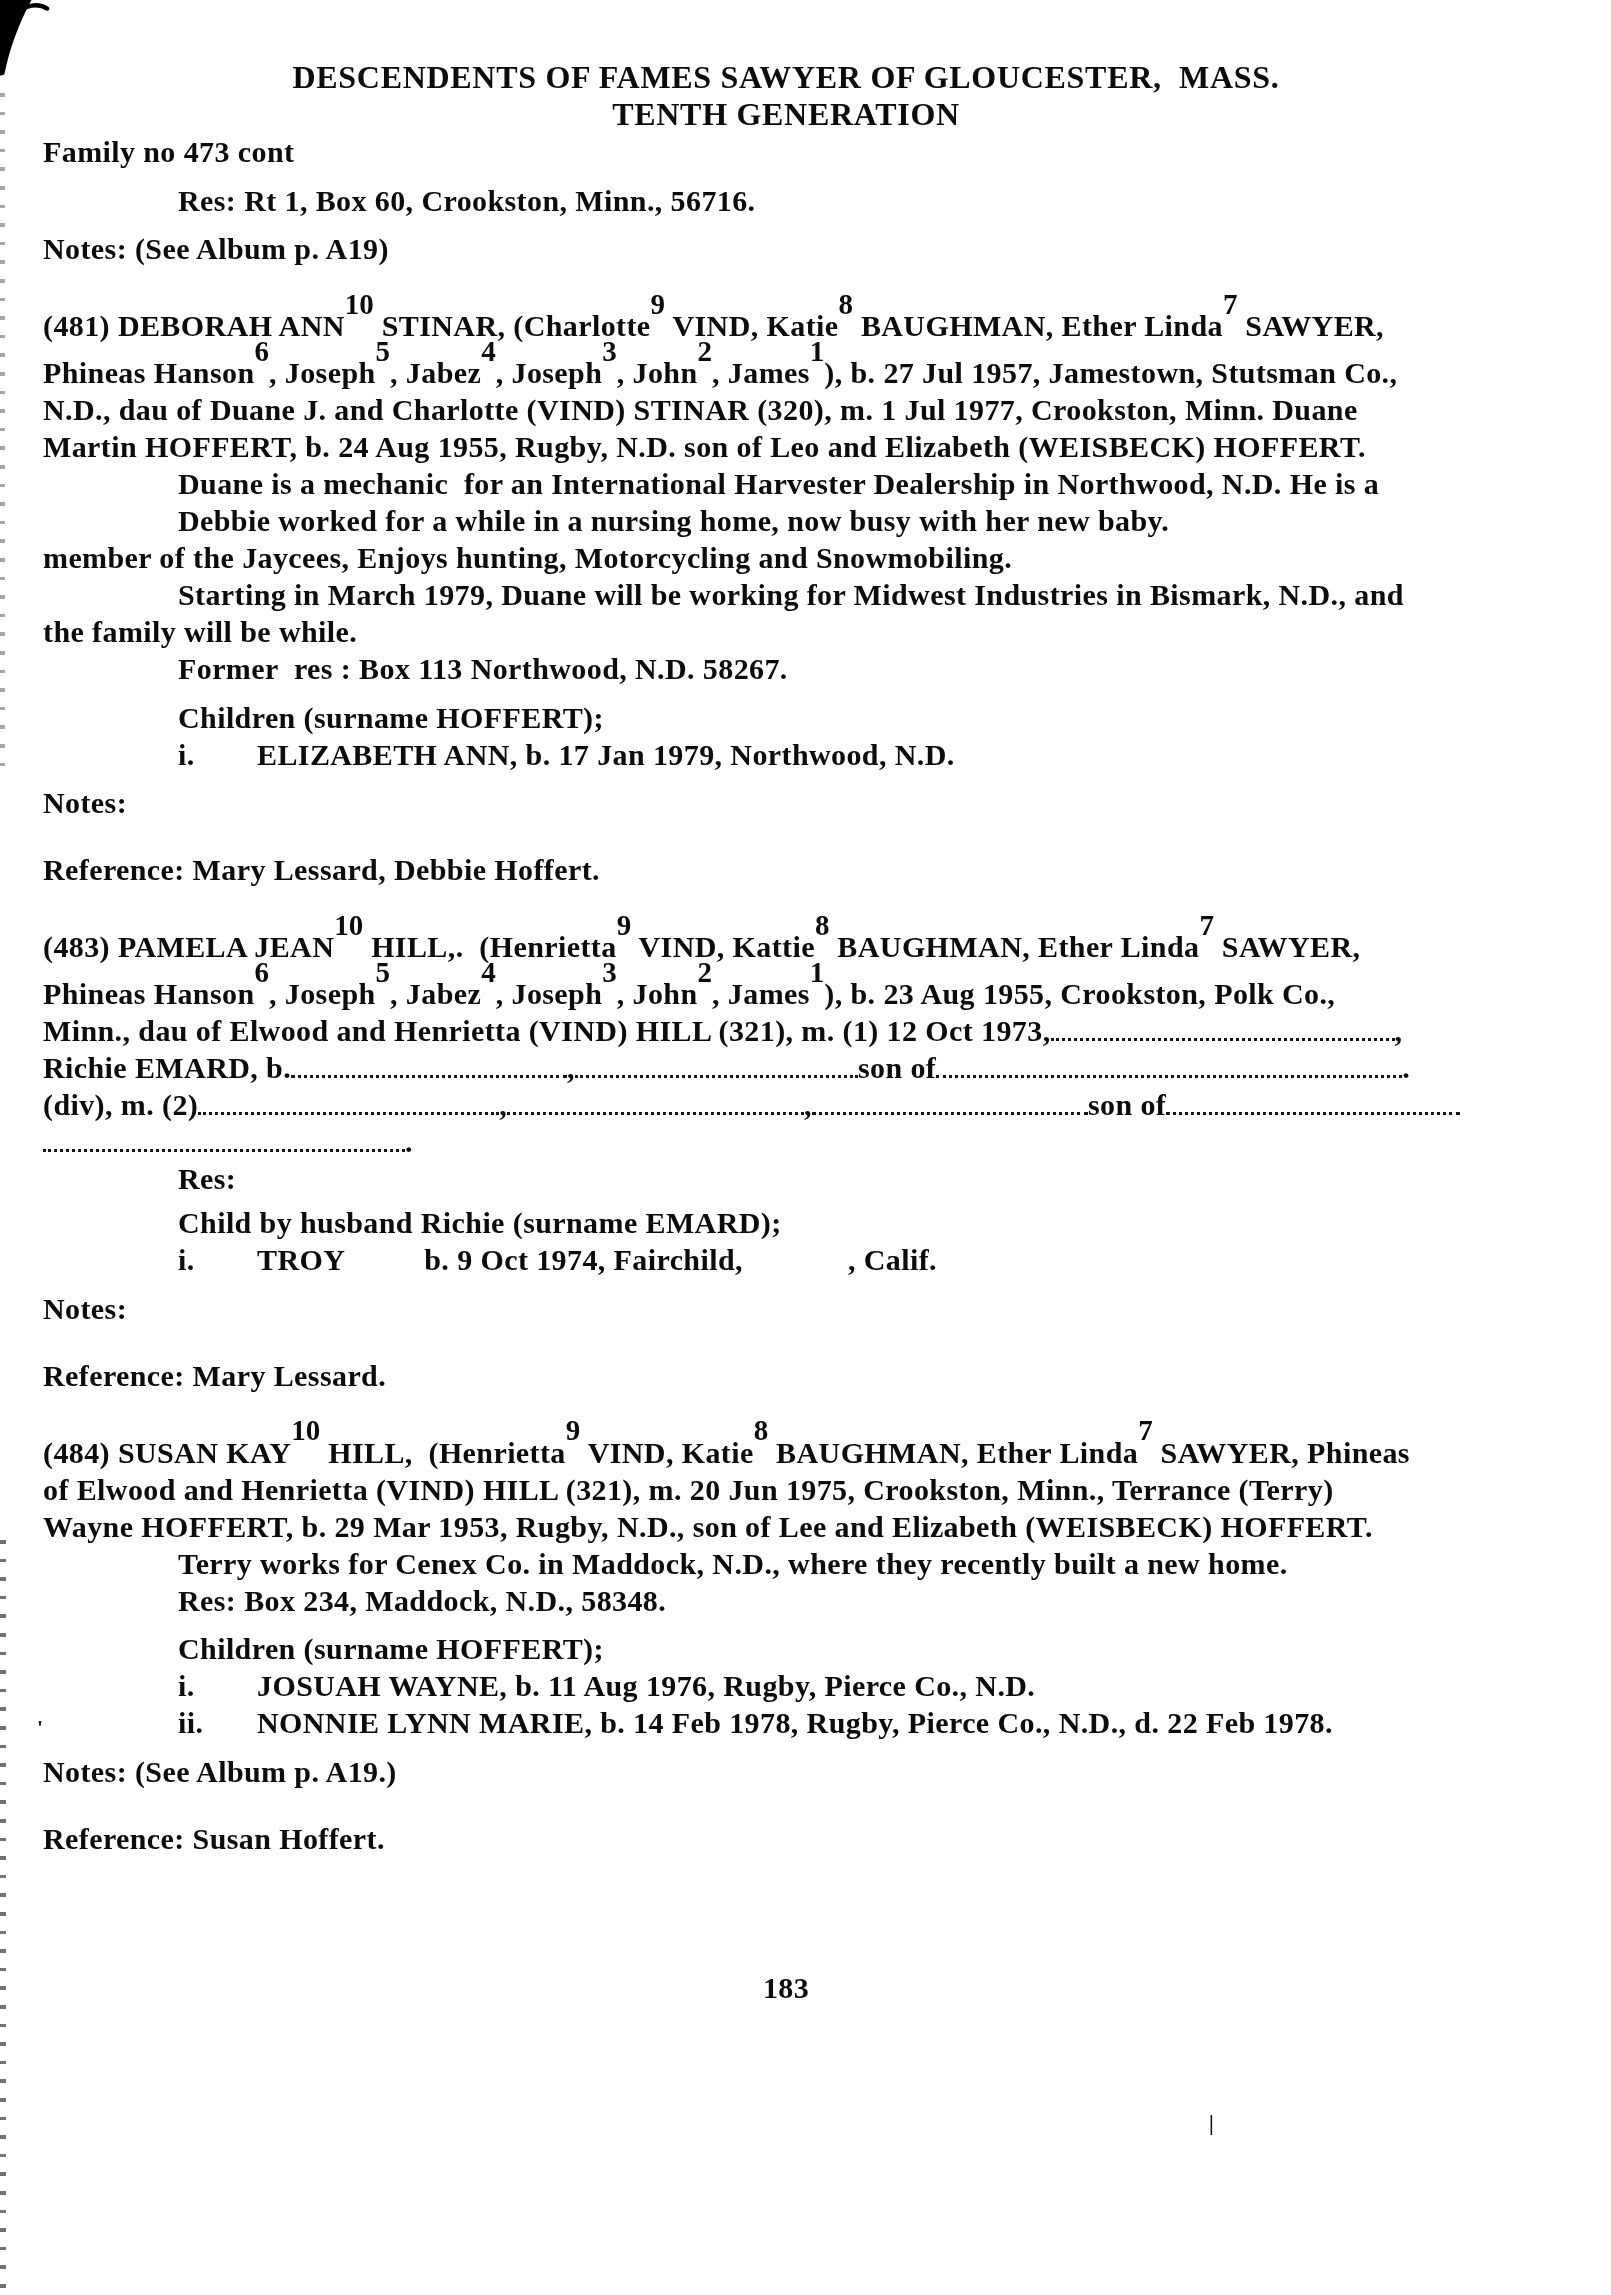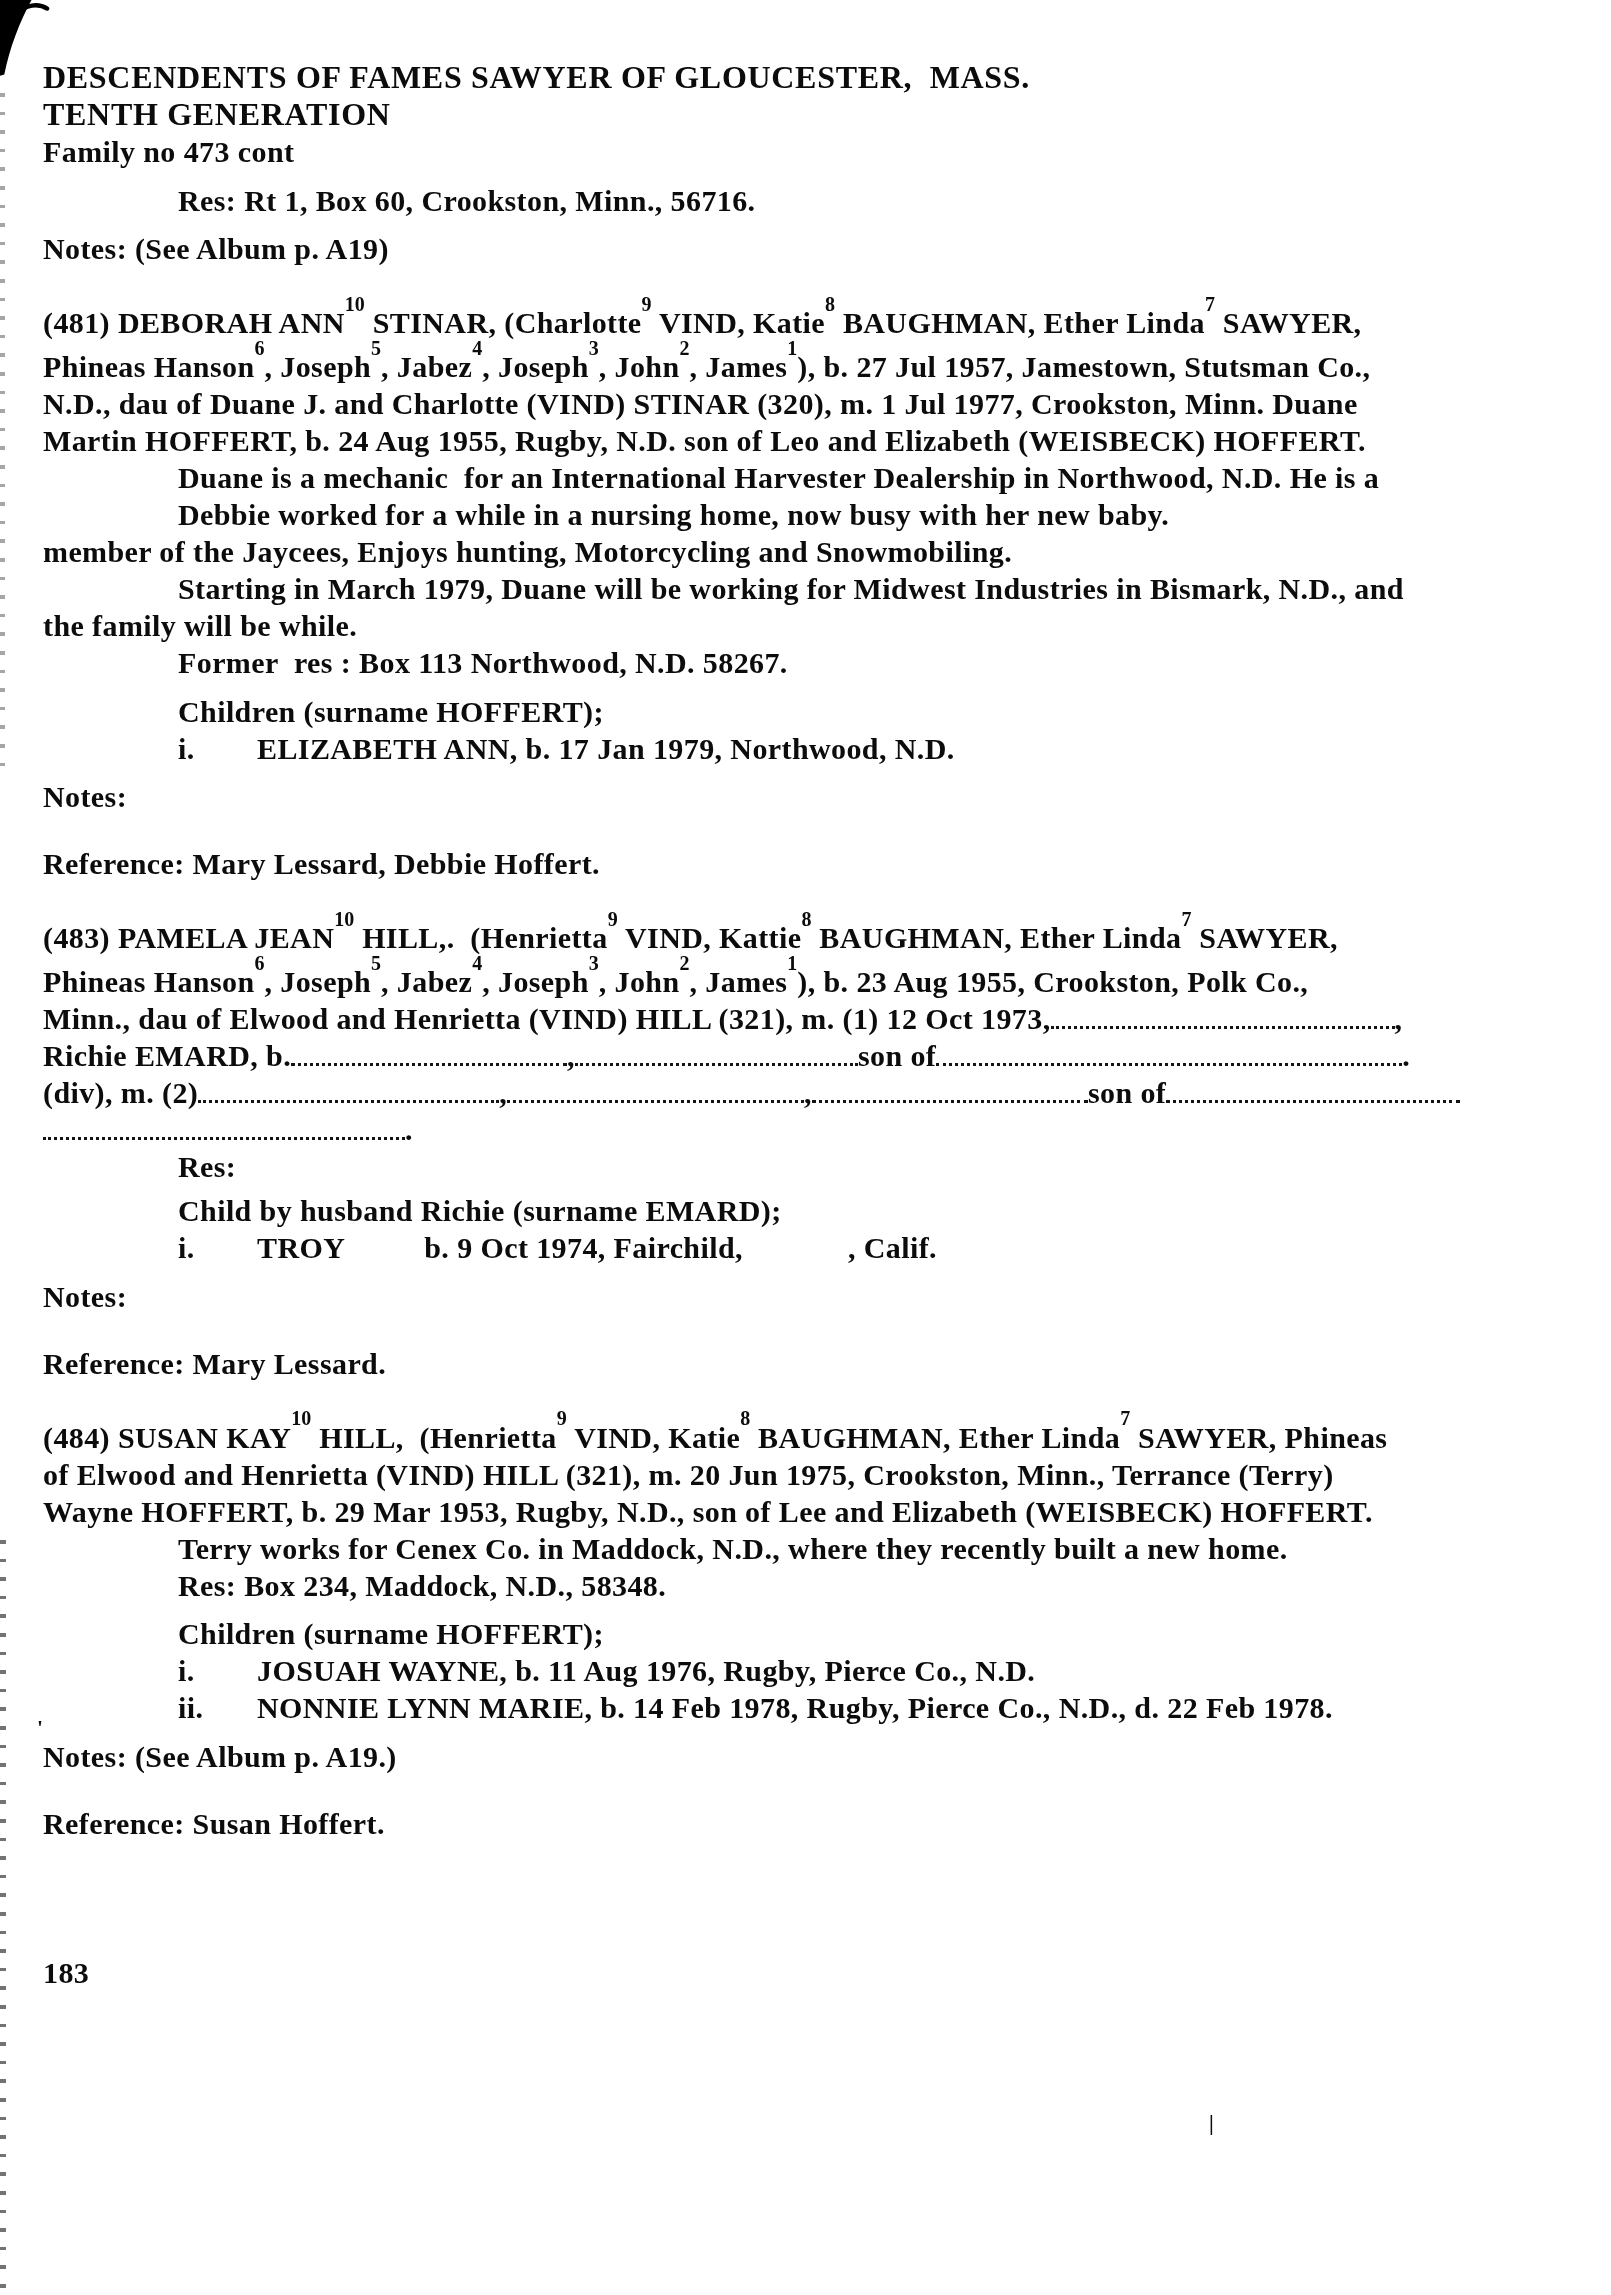--- a/index.html
+++ b/index.html
@@ -19,31 +19,31 @@
     padding-top:59px;
   }
   .line{
     font-size:30px;
     line-height:37px;
     min-height:37px;
     letter-spacing:0.4px;
     white-space:pre;
   }
   .title{font-size:32px;letter-spacing:0.7px;}
-  .center{text-align:left;}
+  .center{text-align:center;}
   .right{text-align:left;}
   .ind{padding-left:135px;}
   .child{padding-left:135px;}
   .cindex{display:inline-block;width:79px;}
   .mt10{margin-top:7.2px;}
   .mt16{margin-top:11.5px;}
   .mt42{margin-top:30px;}
   .mt290{margin-top:112px;}
   .sup{
-    font-size:20px;
+    font-size:29px;
     position:relative;
     top:-11.5px;
     letter-spacing:0;
   }
   .blank{
     display:inline-block;
     height:2.9px;
     border-bottom:3.6px dotted #141414;
   }
   .hgap{display:inline-block;}

